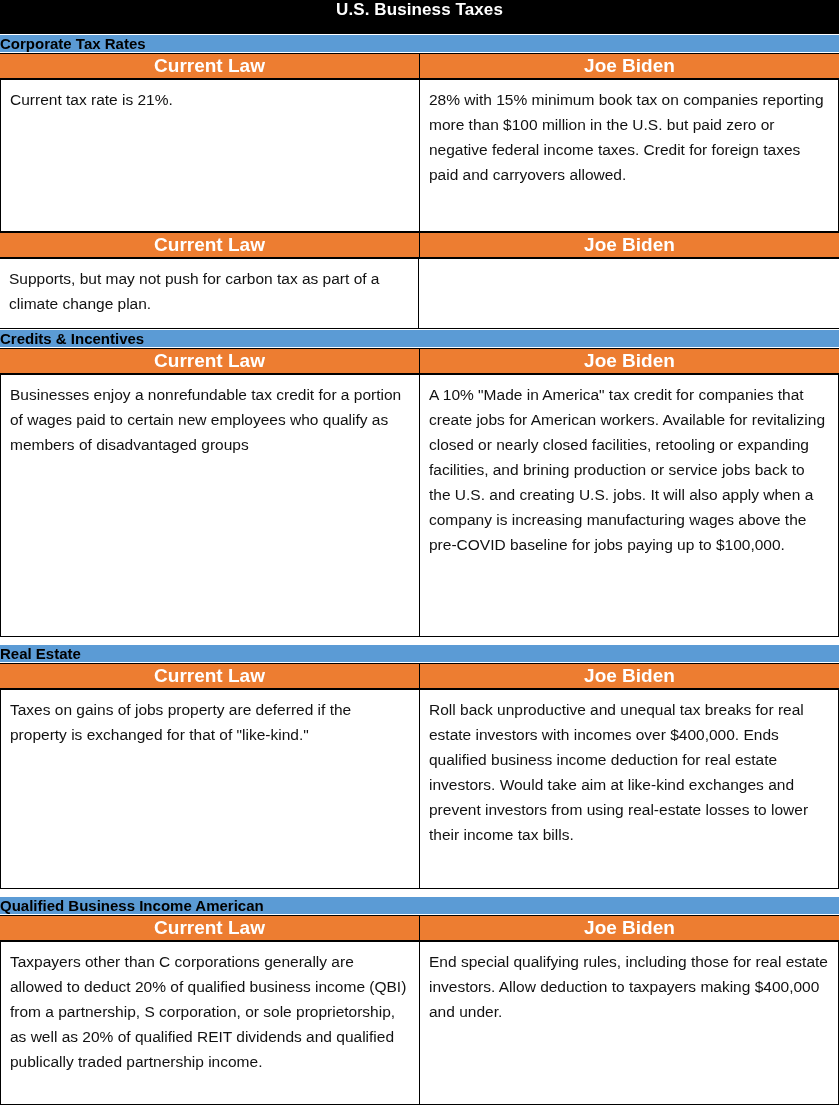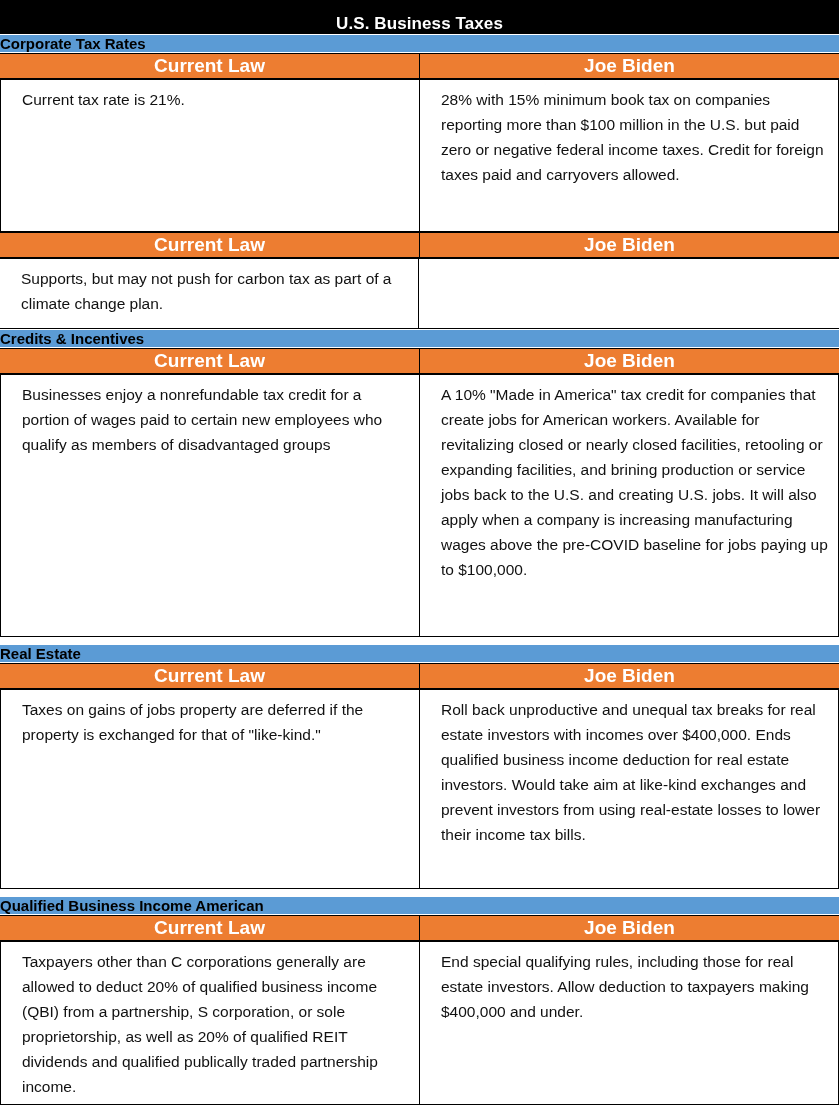--- a/index.html
+++ b/index.html
@@ -21,21 +21,21 @@
     background: #ffffff;
     overflow: hidden;
   }
 
   
   .title-bar {
     background: #000000;
     color: #ffffff;
     height: 34px;
     display: flex;
-    align-items: flex-end;
+    align-items: flex-start;
     justify-content: center;
     font-weight: bold;
     font-size: 17px;
     font-stretch: condensed;
     letter-spacing: 0.1px;
     box-sizing: border-box;
   }
 
   
   .section-band {
@@ -77,21 +77,21 @@
 
   
   .body-row {
     display: flex;
     background: #ffffff;
     border-bottom: 1px solid #000000;
     box-sizing: border-box;
   }
   .cell {
     box-sizing: border-box;
-    padding: 7px 9px 8px 21px;
+    padding: 7px 9px 8px 9px;
     font-size: 15.5px;
     line-height: 25px;
     color: #111111;
     border-left: 1px solid #000000;
     border-right: 1px solid #000000;
     overflow: hidden;
     white-space: pre-wrap;
   }
   .cell.left  { width: 420px; }
   .cell.right { width: 419px; border-left: none; }

